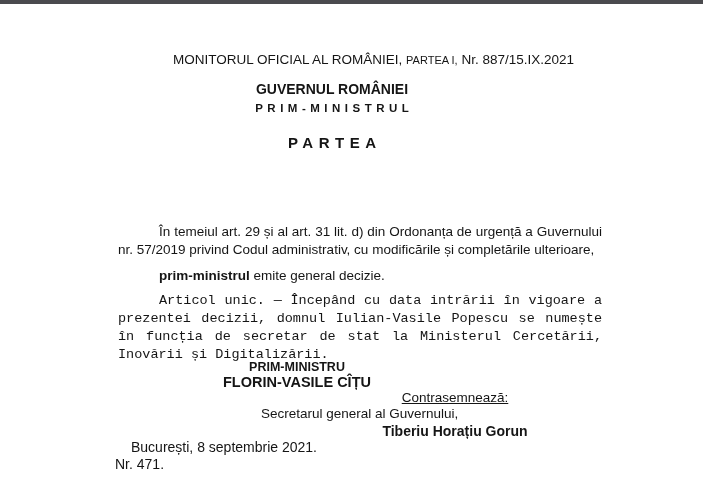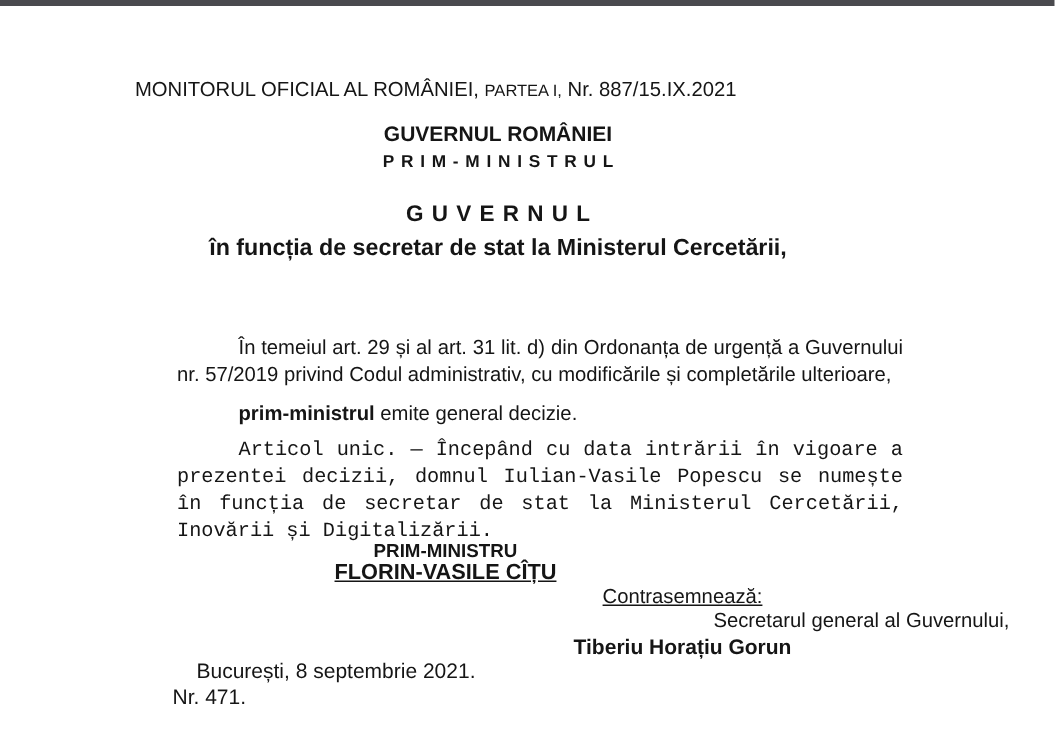--- a/index.html
+++ b/index.html
@@ -25,21 +25,21 @@
   .doc {
     position: absolute;
     left: 90px;
     top: 0;
     width: 484px;
   }
   .doc > div { position: absolute; }
 
   .masthead {
     top: 51px; left: 0; width: 484px;
-    text-align: left;
+    text-align: right;
     font-size: 13.5px;
     line-height: 17px;
     white-space: nowrap;
   }
   .masthead .mast-small { font-size: 11px; }
 
   .authority {
     top: 81px; left: 0; width: 484px;
     text-align: center;
     font-weight: bold;
@@ -87,31 +87,30 @@
     top: 360px; left: 0; width: 414px;
     text-align: center;
     font-size: 12.5px;
     font-weight: bold;
   }
   .sig-left-name {
     top: 374px; left: 0; width: 414px;
     text-align: center;
     font-weight: bold;
     font-size: 14.5px;
-    text-decoration: underline;
   }
   .cs-label {
     top: 390px; left: 165px; width: 400px;
     text-align: center;
     font-size: 13.5px;
     text-decoration: underline;
   }
   .cs-role {
-    top: 406px; left: 183px; width: 400px;
-    text-align: right;
+    top: 406px; left: 171px; width: 400px;
+    text-align: left;
     font-size: 13.5px;
   }
   .cs-name {
     top: 423px; left: 165px; width: 400px;
     text-align: center;
     font-weight: bold;
     font-size: 14px;
   }
   .place-date {
     top: 439px; left: 41px;
@@ -128,24 +127,23 @@
 <div class="topbar" style="background: rgb(74, 74, 78);"></div>
 
 <div class="doc">
 
   <div class="masthead"><span>MONITORUL OFICIAL AL ROMÂNIEI,</span> <span class="mast-small">PARTEA I,</span> <span>Nr. 887/15.IX.2021</span></div>
 
   <div class="authority">GUVERNUL ROMÂNIEI</div>
 
   <div class="issuer">PRIM-MINISTRUL</div>
 
-  <div class="act-type">GUVERNUL</div>
+  <div class="act-type">PARTEA</div>
 
   <div class="doc-title">
-    <div>în funcția de secretar de stat la Ministerul Cercetării,</div>
   </div>
 
   <div class="para preamble">În temeiul art. 29 și al art. 31 lit. d) din Ordonanța de urgență a Guvernului nr. 57/2019 privind Codul administrativ, cu modificările și completările ulterioare,</div>
 
   <div class="para enactment"><span class="bold">prim-ministrul</span><span> emite general decizie.</span></div>
 
   <div class="para article">Articol unic. — Începând cu data intrării în vigoare a prezentei decizii, domnul Iulian-Vasile Popescu se numește în funcția de secretar de stat la Ministerul Cercetării, Inovării și Digitalizării.</div>
 
   <div class="sig-left-role">PRIM-MINISTRU</div>
   <div class="sig-left-name">FLORIN-VASILE CÎȚU</div>

